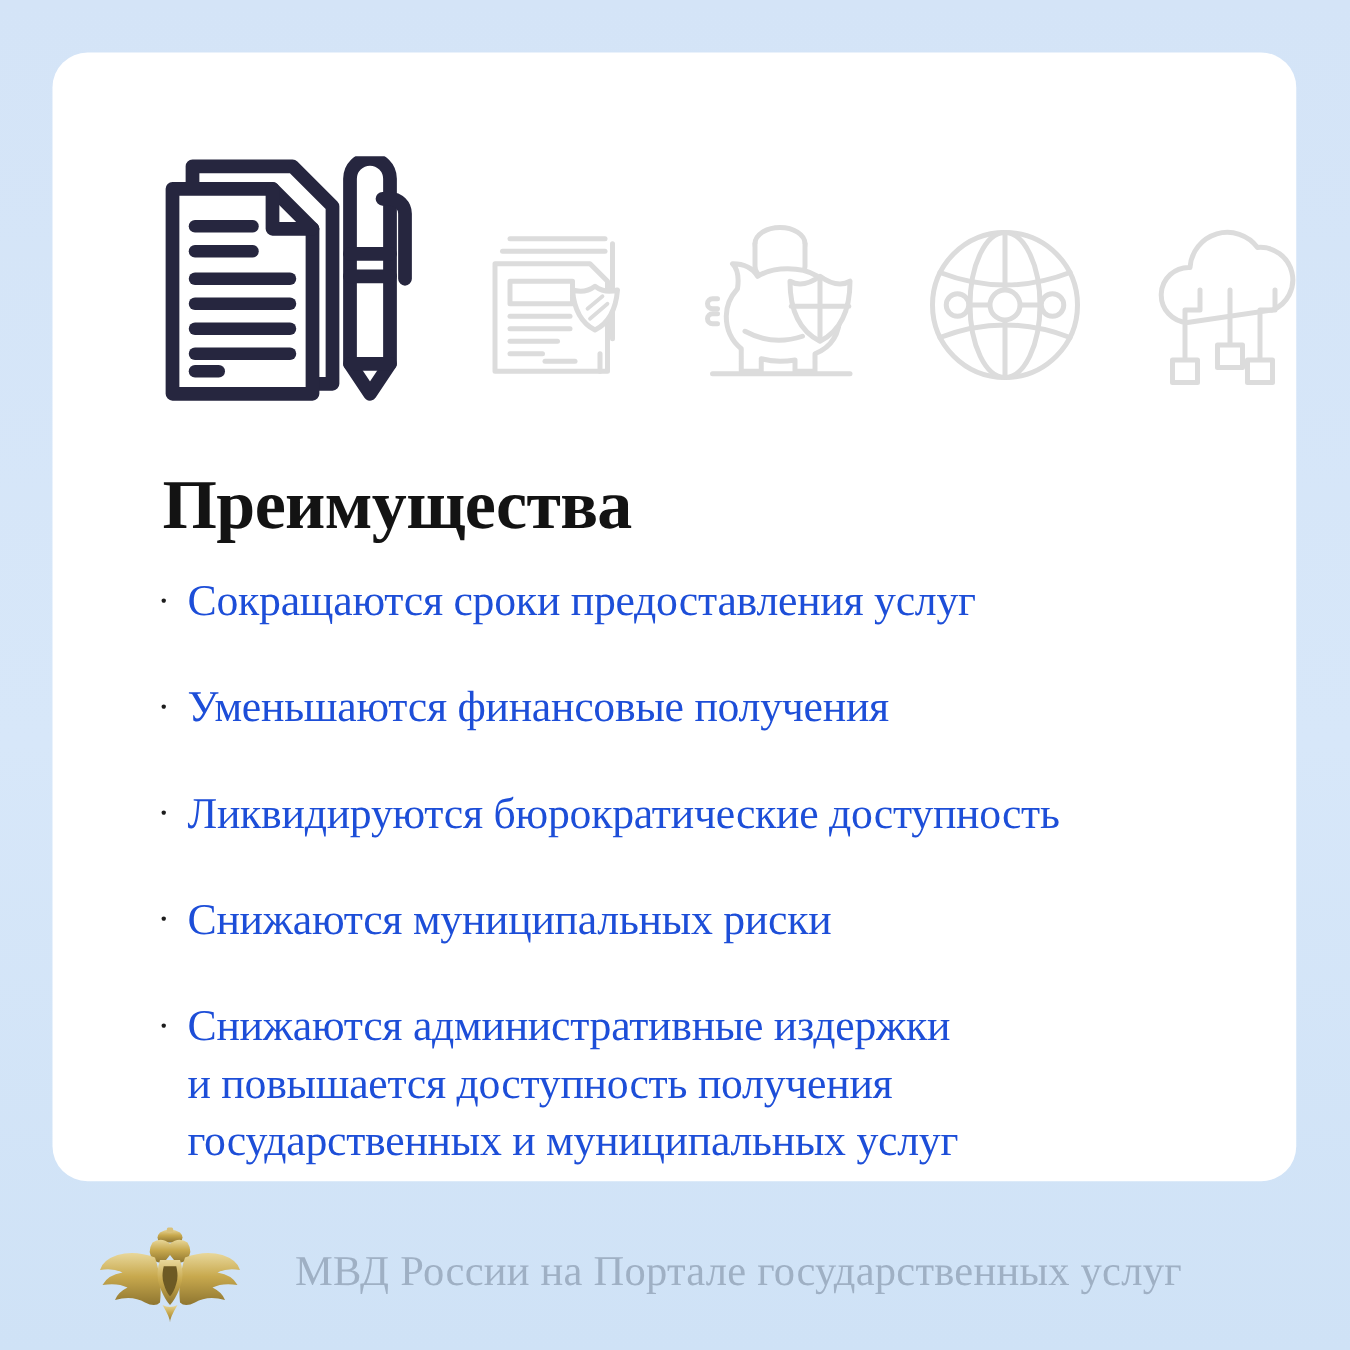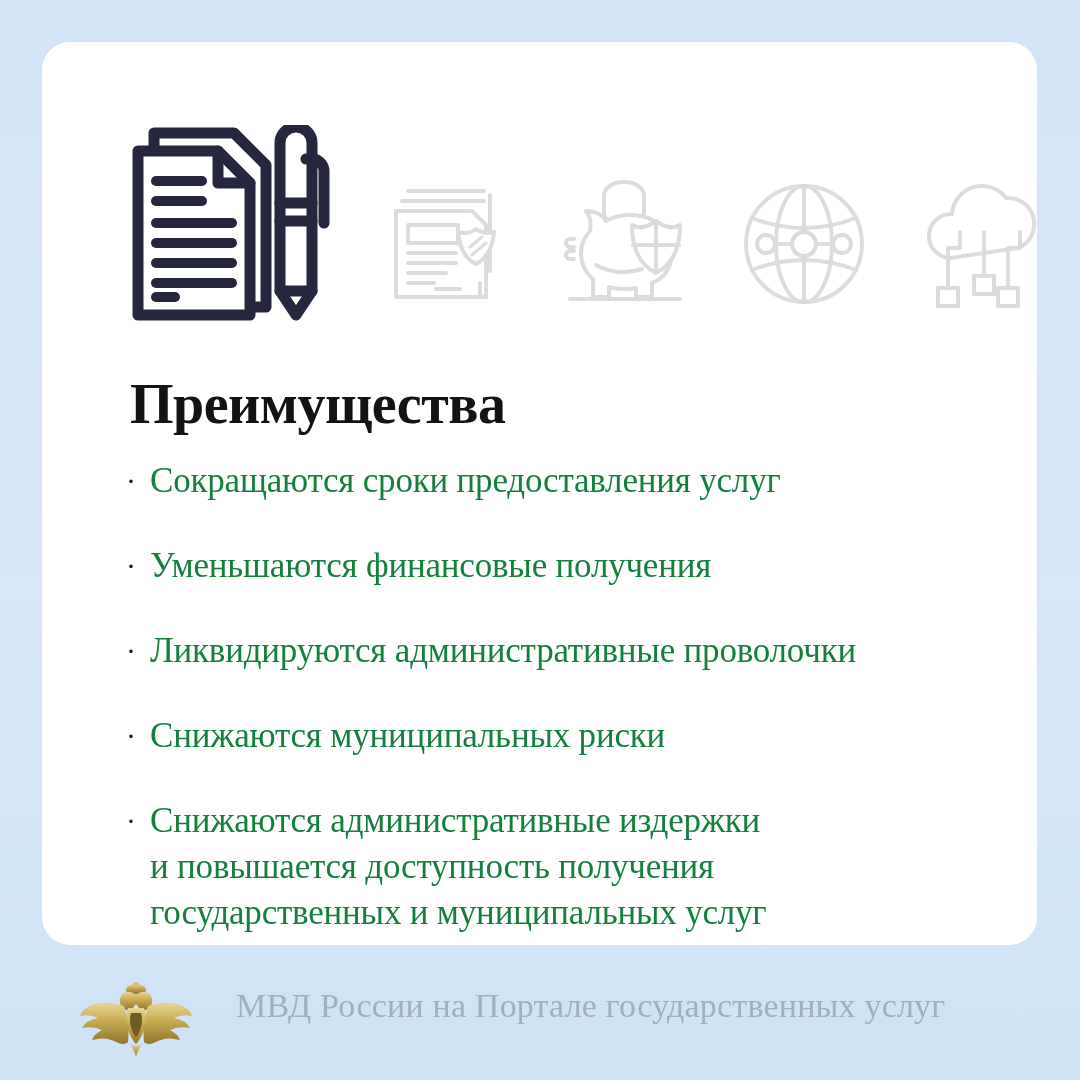--- a/index.html
+++ b/index.html
@@ -92,21 +92,21 @@
     font-size: 30px;
     line-height: 46px;
     color: #1c1c1c;
     text-align: left;
   }
   .benefit-text {
     flex: 1 1 auto;
     font-size: 35px;
     line-height: 46px;
     font-weight: 400;
-    color: #15803d;
+    color: #1d4ed8;
     white-space: pre-line;
     letter-spacing: -0.2px;
   }
 
   
   #footer {
     position: absolute;
     left: 0;
     top: 960px;
     width: 1080px;
@@ -118,21 +118,21 @@
     position: absolute;
     left: 78px;
     top: 22px;
     width: 116px;
     height: 76px;
   }
   #footer-emblem svg { display: block; }
   #footer-text {
     position: absolute;
     left: 236px;
-    top: 24px;
+    top: 36px;
     font-size: 34px;
     line-height: 44px;
     color: #9fb0c4;
     letter-spacing: 0.2px;
     white-space: nowrap;
   }
 </style>
 </head>
 <body>
 
@@ -253,21 +253,21 @@
         <span class="benefit-text">Сокращаются сроки предоставления услуг</span>
       </li>
 
       <li class="benefit-item">
         <span class="benefit-bullet">·</span>
         <span class="benefit-text">Уменьшаются финансовые получения</span>
       </li>
 
       <li class="benefit-item">
         <span class="benefit-bullet">·</span>
-        <span class="benefit-text">Ликвидируются административные проволочки</span>
+        <span class="benefit-text">Ликвидируются бюрократические доступность</span>
       </li>
 
       <li class="benefit-item">
         <span class="benefit-bullet">·</span>
         <span class="benefit-text">Снижаются муниципальных риски</span>
       </li>
 
       <li class="benefit-item">
         <span class="benefit-bullet">·</span>
         <span class="benefit-text">Снижаются административные издержки

